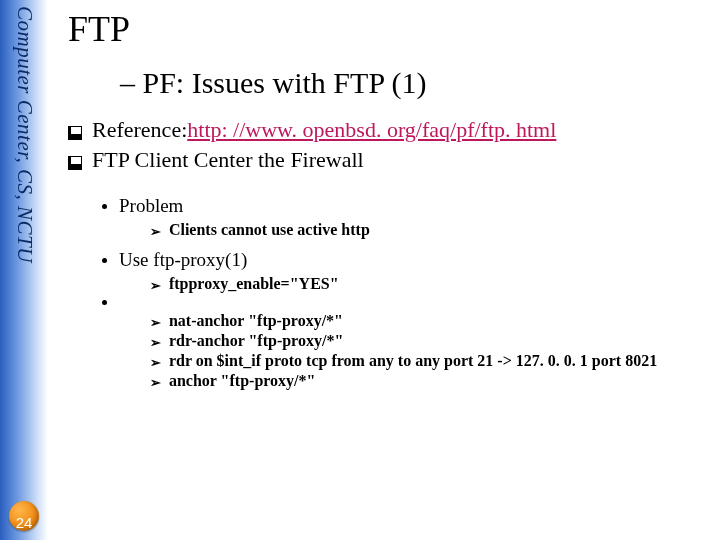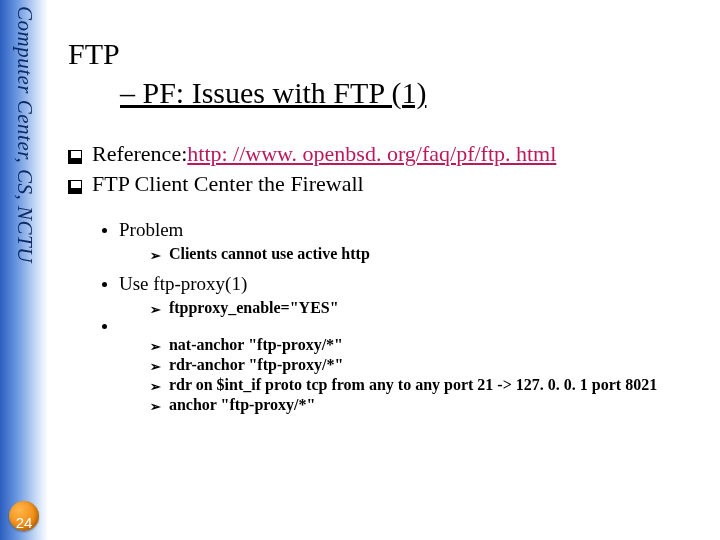--- a/index.html
+++ b/index.html
@@ -30,24 +30,24 @@
     border-radius: 50%;
     background: radial-gradient(circle at 35% 30%, #ffb64a 0%, #f08a12 60%, #d46e04 100%);
     box-shadow: inset -2px -2px 4px rgba(0,0,0,0.25), 0 1px 2px rgba(0,0,0,0.35);
     color: #fff;
     font-size: 15px;
     font-family: Arial, sans-serif;
     display: flex; align-items: flex-end; justify-content: center;
   }
   .content { position: absolute; left: 68px; top: 10px; right: 18px; }
 
-  .title-line1 { font-size: 30px; line-height: 1.1; margin-top: 27px; }
-  .title-line2 { font-size: 30px; line-height: 1.1; margin-left: 52px; margin-top: 6px; text-decoration: underline; }
+  .title-line1 { font-size: 36px; line-height: 1.1; }
+  .title-line2 { font-size: 30px; line-height: 1.1; margin-left: 52px; margin-top: 16px; }
 
-  .bullets { margin-top: 32px; }
+  .bullets { margin-top: 18px; }
   .bullets .row { display: flex; align-items: baseline; font-size: 22px; margin-bottom: 4px; }
   .bullets .link { text-decoration: underline; color: #be185d; }
   .q-mark {
     width: 14px; height: 14px;
     border: 1.6px solid #000;
     display: inline-block;
     margin-right: 10px;
     flex-shrink: 0;
     position: relative; top: 3px;
     box-shadow: inset 2px -5px 0 0 #000;

